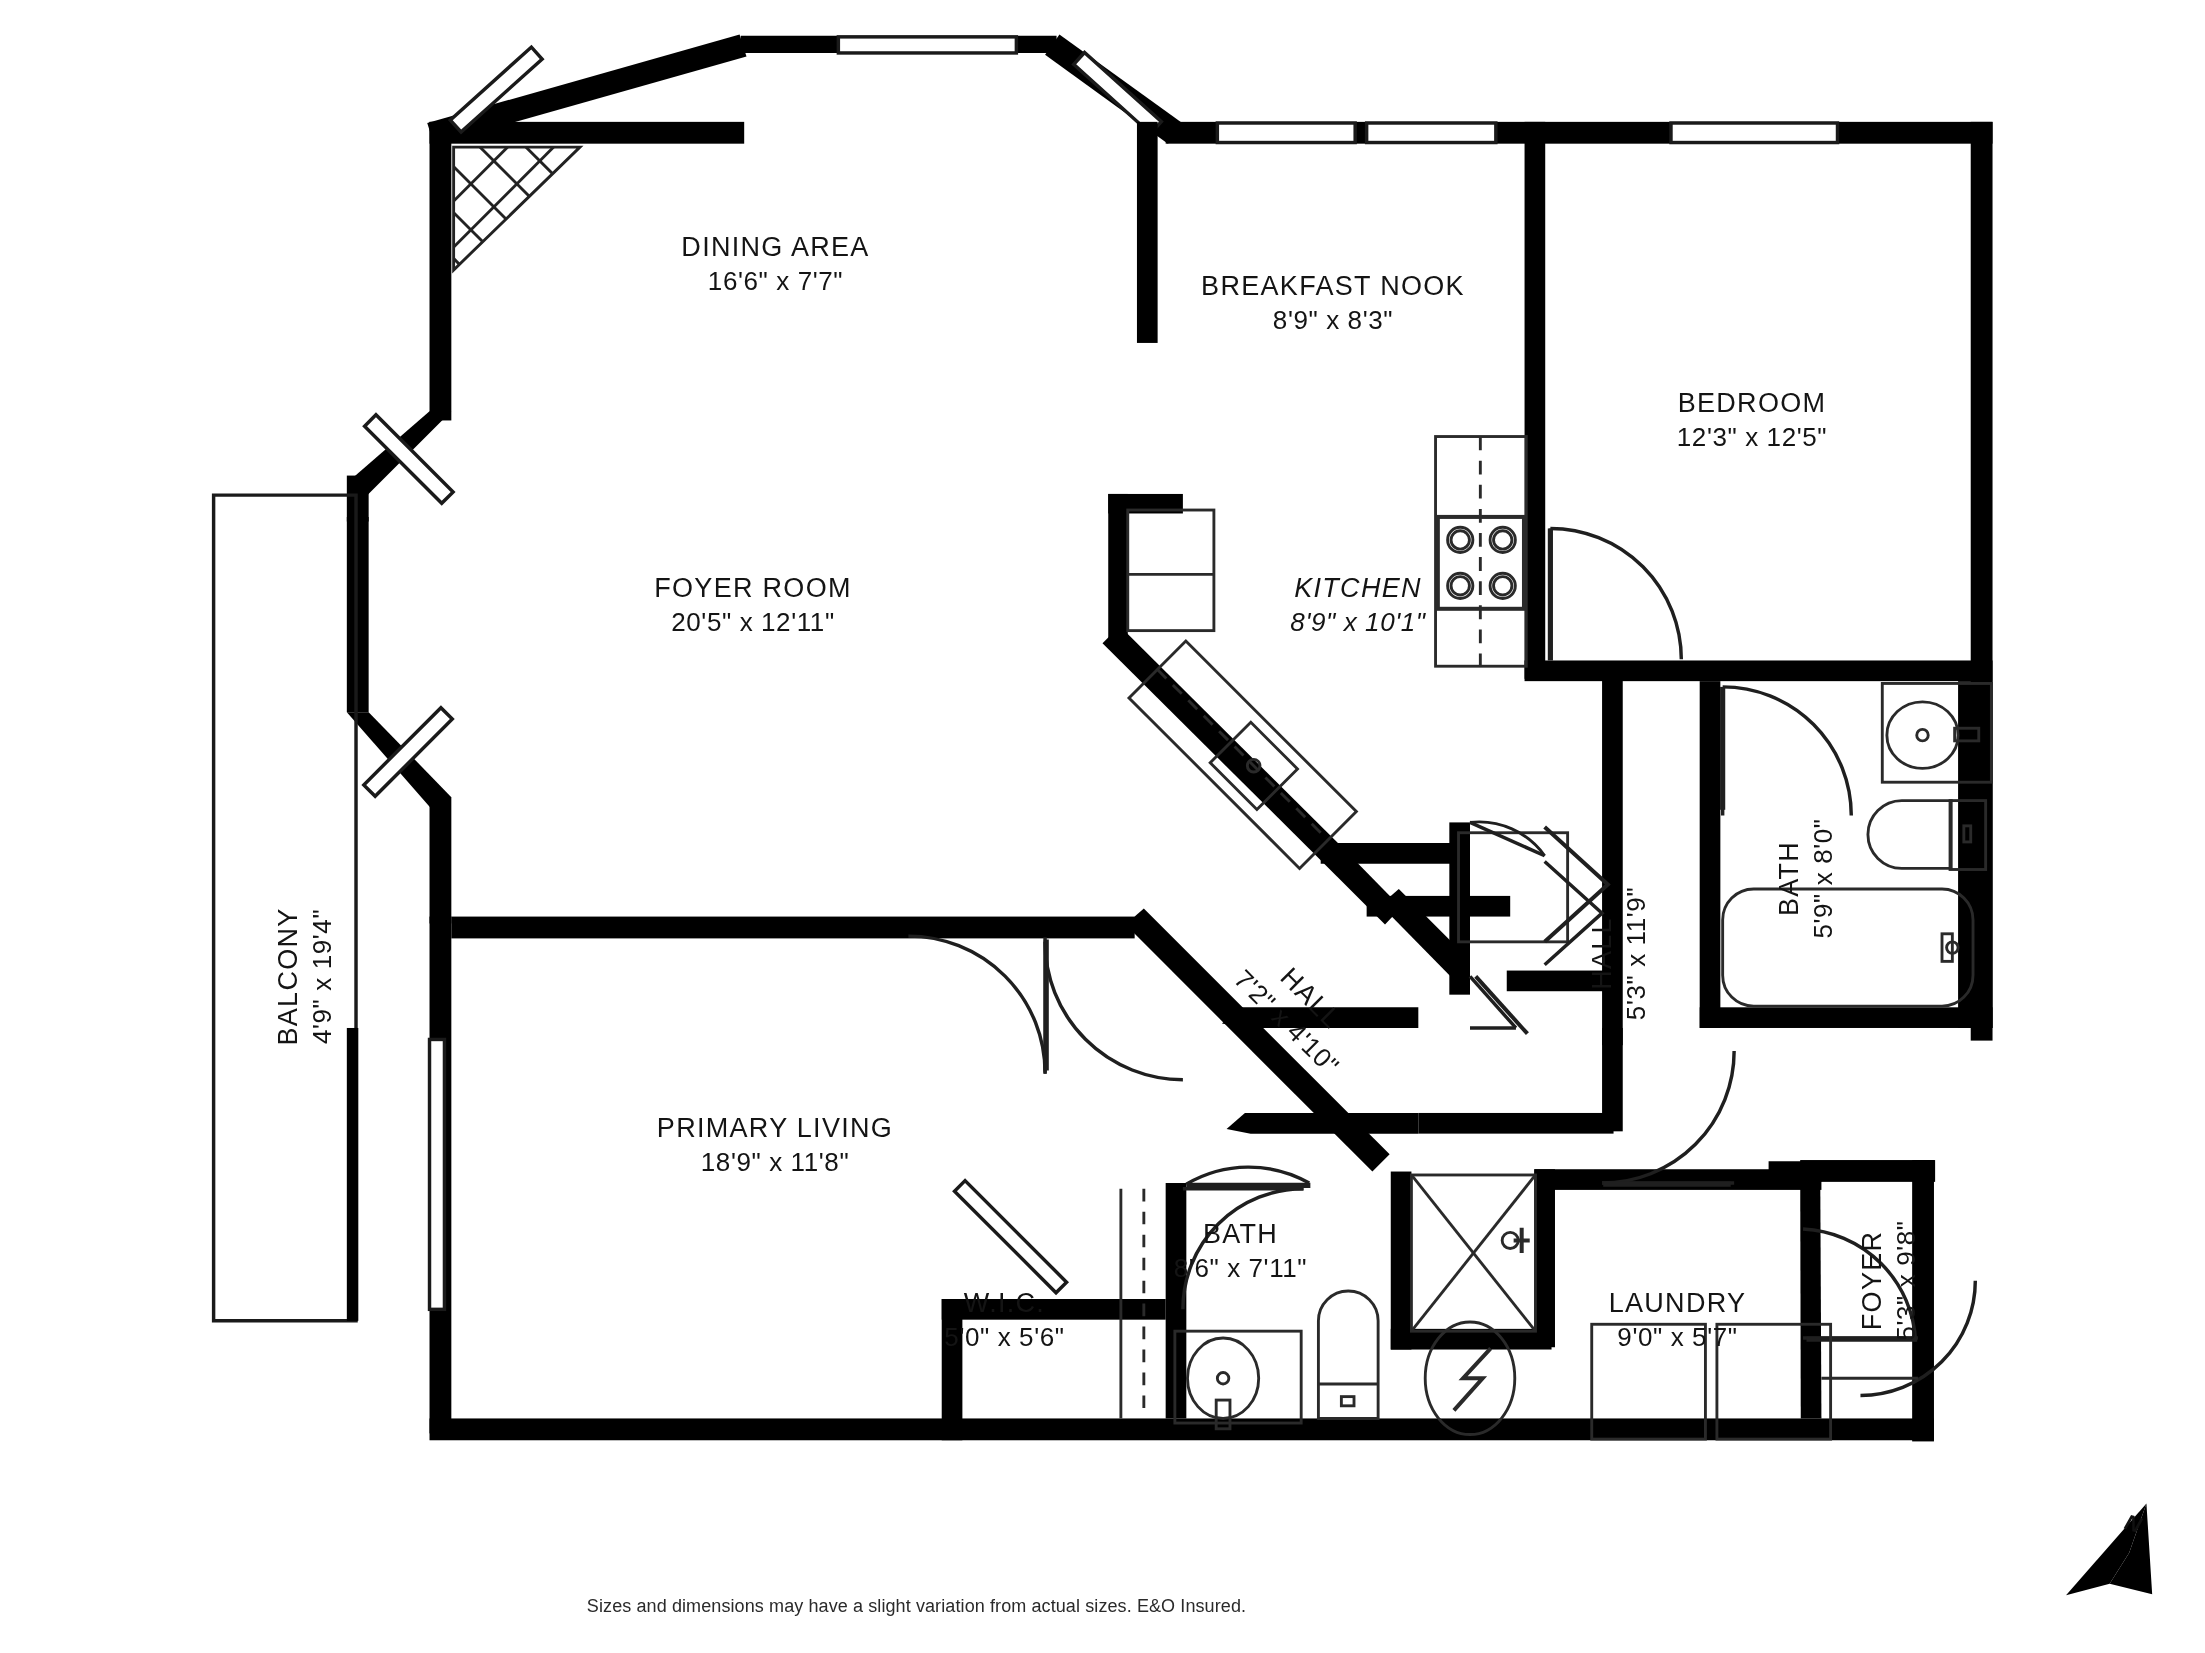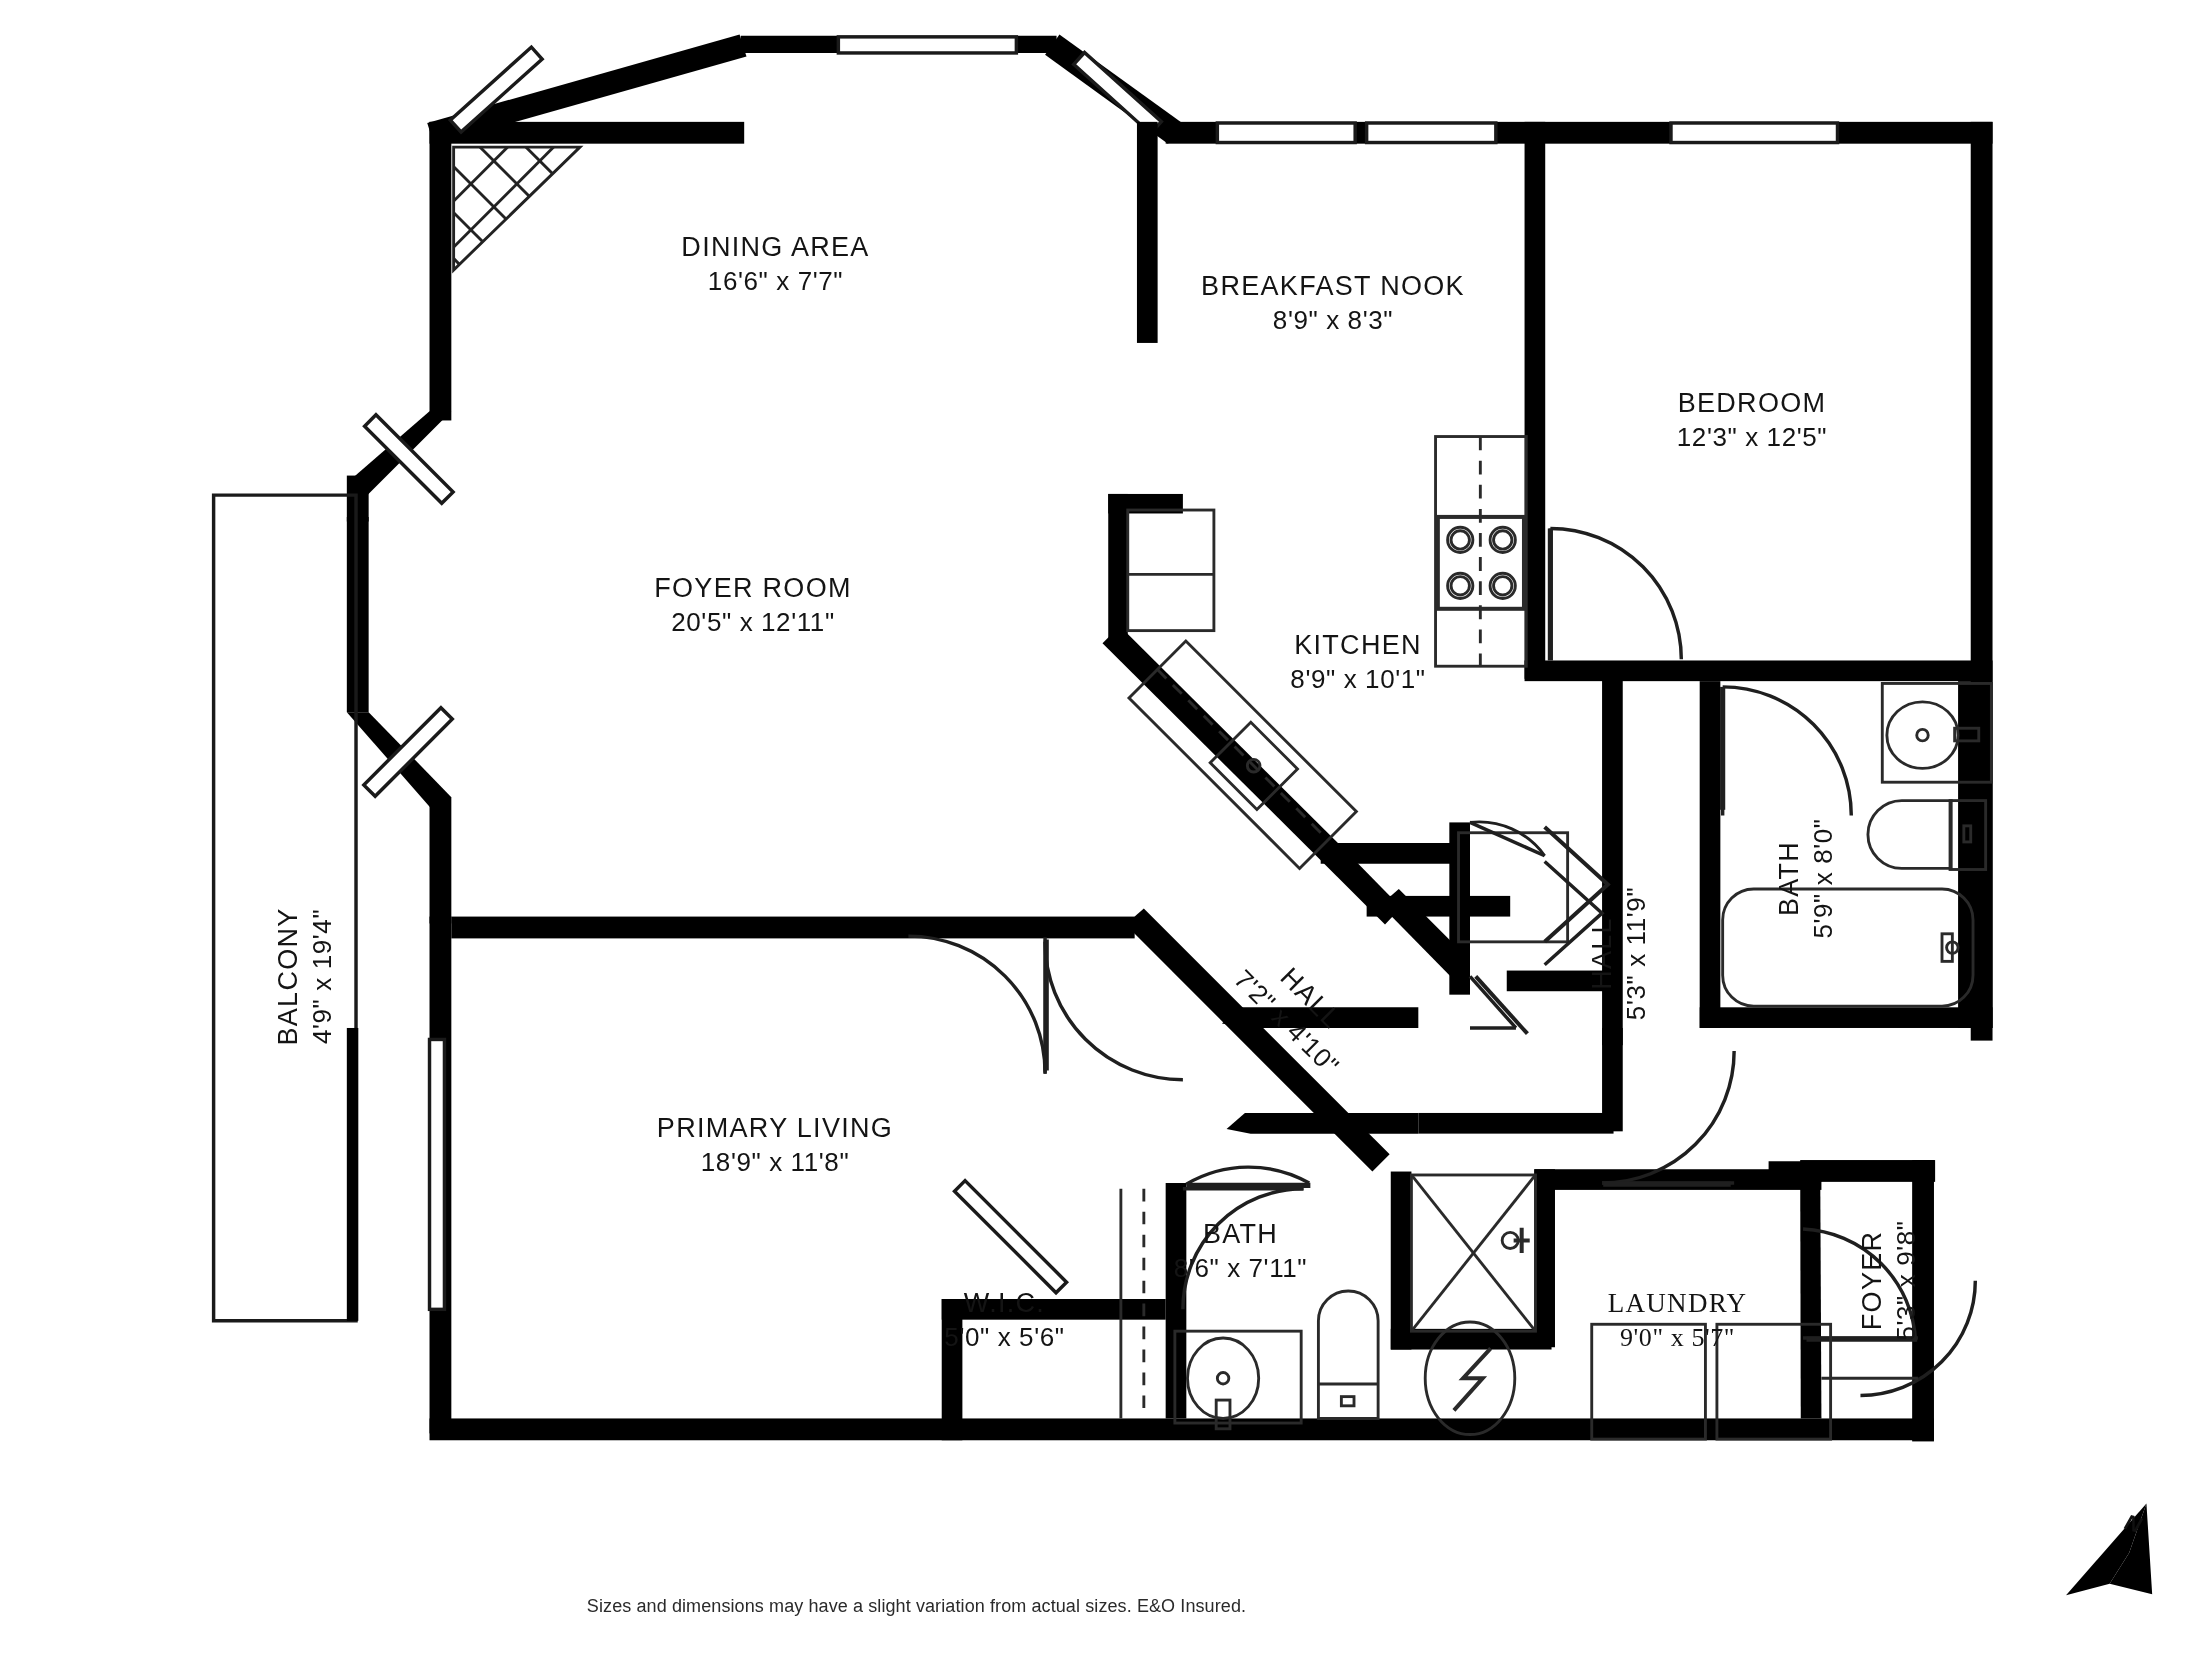--- a/index.html
+++ b/index.html
@@ -311,21 +311,21 @@
 <div class="rm-label" style="left:1597px; top:364px; width:310px;margin-top:22px;">
   <div class="rm-name">BEDROOM</div>
   <div class="rm-dim">12'3" x 12'5"</div>
 </div>
 
 <div class="rm-label" style="left:592px; top:571px; width:322px;">
   <div class="rm-name">FOYER ROOM</div>
   <div class="rm-dim">20'5" x 12'11"</div>
 </div>
 
-<div class="rm-label" style="left:1229px; top:628px; width:258px;">
+<div class="rm-label" style="left:1229px; top:571px; width:258px;font-style:italic;">
   <div class="rm-name">KITCHEN</div>
   <div class="rm-dim">8'9" x 10'1"</div>
 </div>
 
 <div class="rm-label rot90" style="left:144px; top:942px; width:322px; transform:rotate(-90deg);">
   <div class="rm-name">BALCONY</div>
   <div class="rm-dim">4'9" x 19'4"</div>
 </div>
 
 <div class="rm-label rot90" style="left:1686px; top:844px; width:241px; transform:rotate(-90deg);">
@@ -351,21 +351,21 @@
 <div class="rm-label" style="left:884px; top:1286px; width:241px;">
   <div class="rm-name">W.I.C.</div>
   <div class="rm-dim">5'0" x 5'6"</div>
 </div>
 
 <div class="rm-label" style="left:1114px; top:1217px; width:253px;">
   <div class="rm-name">BATH</div>
   <div class="rm-dim">8'6" x 7'11"</div>
 </div>
 
-<div class="rm-label" style="left:1551px; top:1286px; width:253px;font-family:Liberation Serif, serif;">
+<div class="rm-label" style="left:1551px; top:1286px; width:253px;">
   <div class="rm-name">LAUNDRY</div>
   <div class="rm-dim">9'0" x 5'7"</div>
 </div>
 
 <div class="rm-label rot90" style="left:1769px; top:1246px; width:241px; transform:rotate(-90deg);">
   <div class="rm-name">FOYER</div>
   <div class="rm-dim">5'3" x 9'8"</div>
 </div>
 
 <div class="footer-note">Sizes and dimensions may have a slight variation from actual sizes. E&amp;O Insured.</div>

